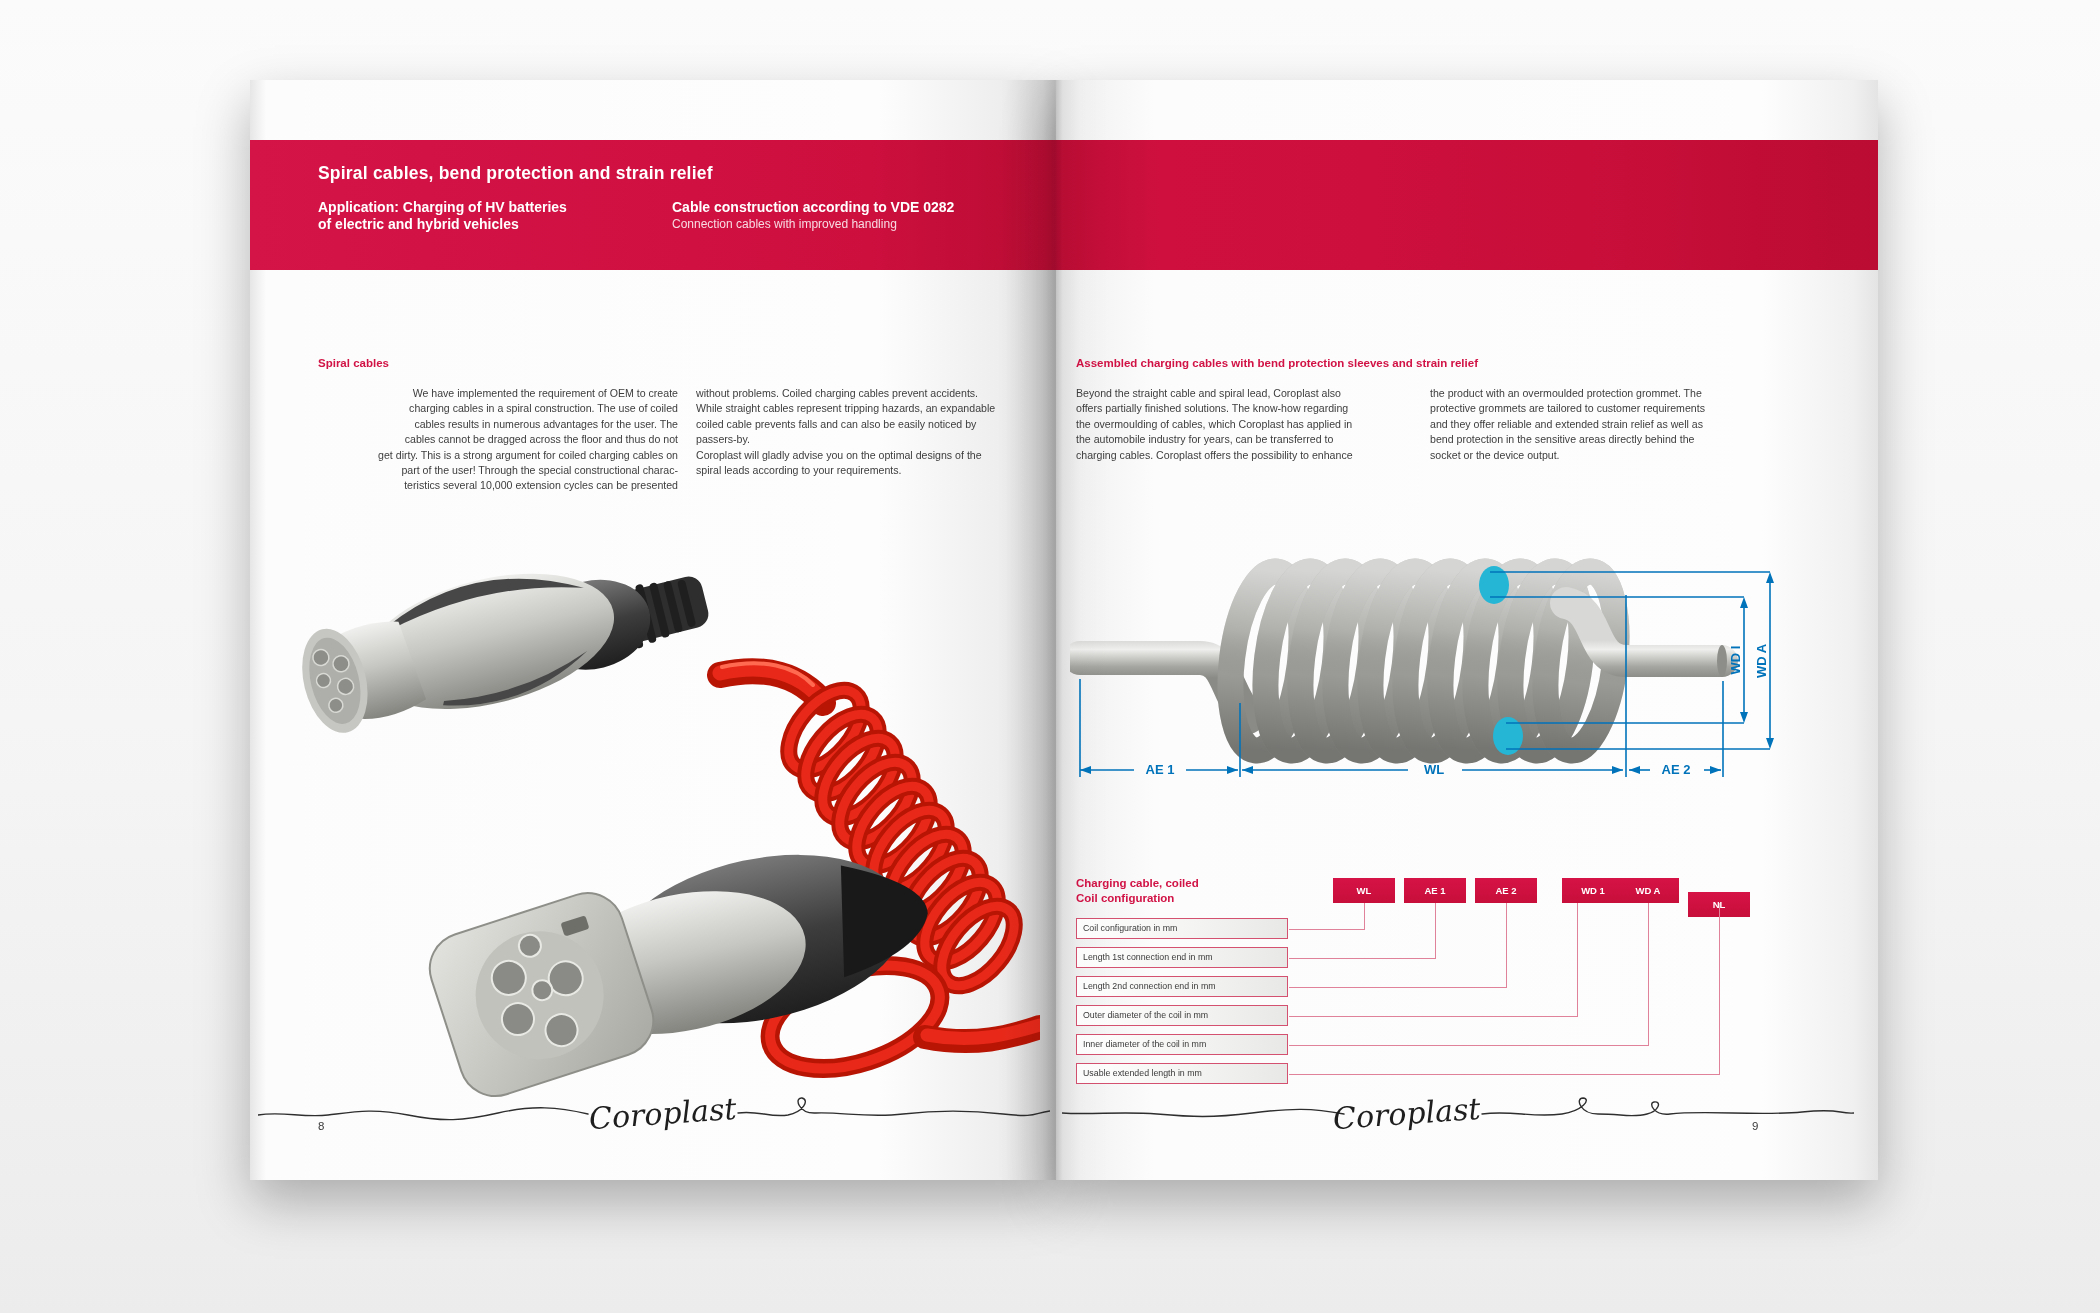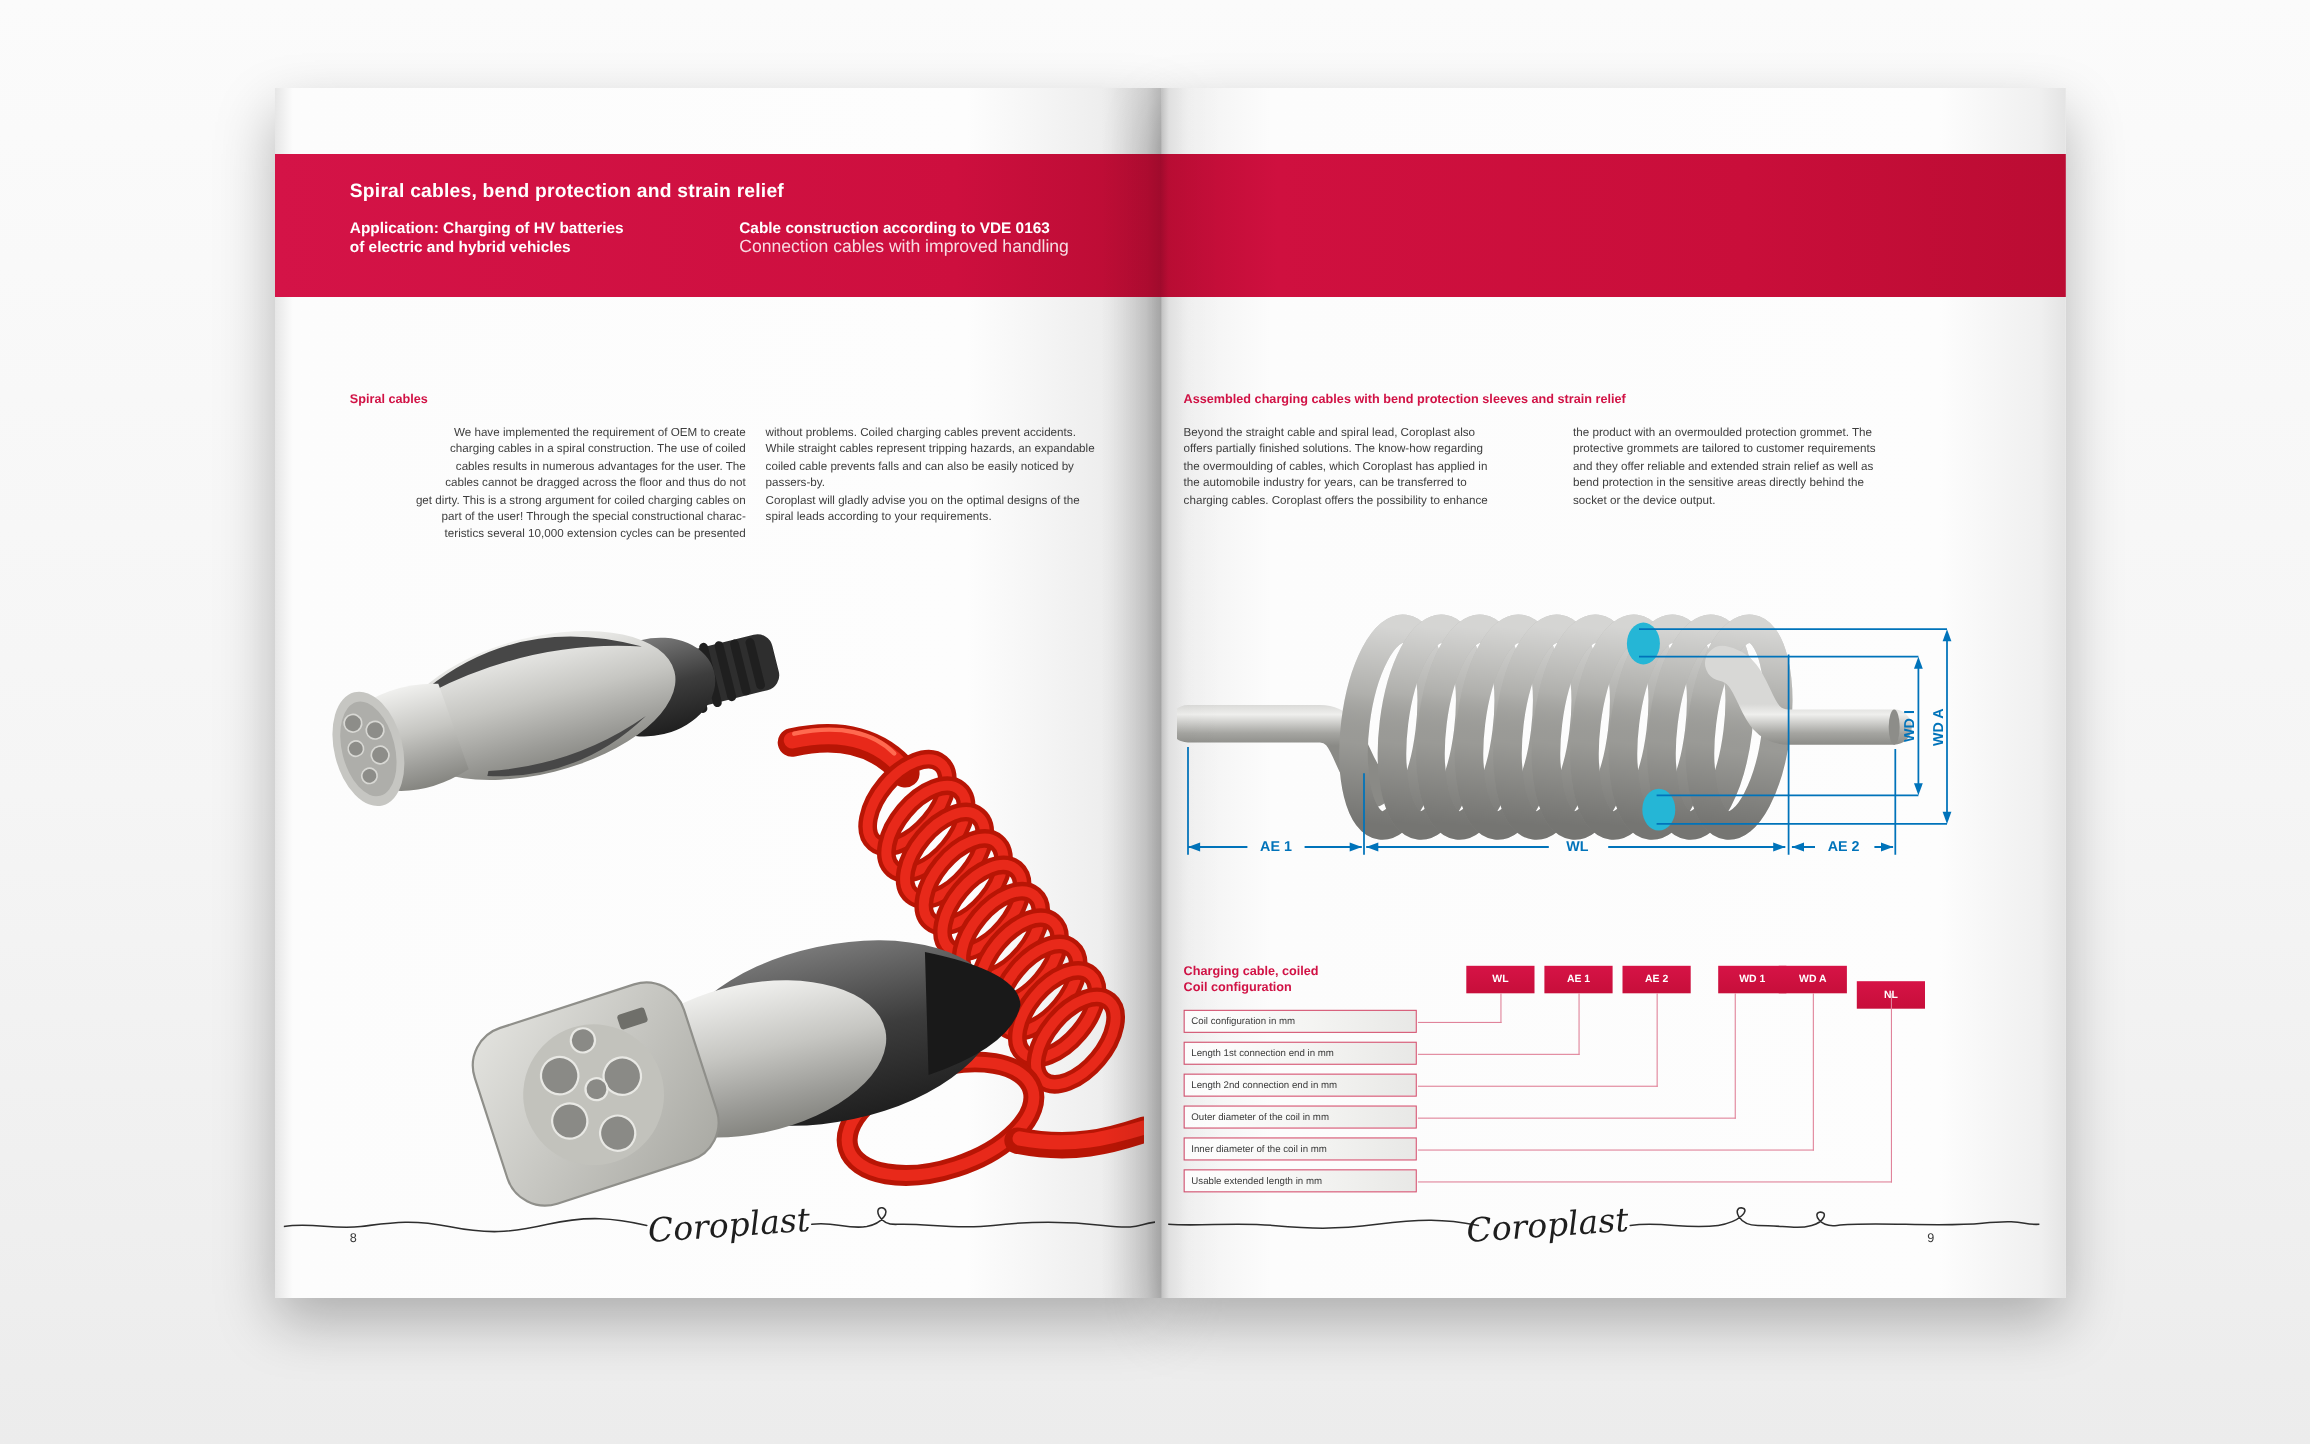--- a/index.html
+++ b/index.html
@@ -16,21 +16,21 @@
   }
   .page-right{
     background:linear-gradient(90deg,#dedede 0%,#f2f2f2 3%,#fcfcfc 12%,#fdfdfd 86%,#f0f0f0 97%,#e4e4e4 100%);
     box-shadow:0 22px 50px rgba(0,0,0,.28);
   }
   .banner{
     background:linear-gradient(90deg,#d41347 0%,#cd0f3e 38%,#b90c33 49%,#cf103f 56%,#c90e3a 82%,#bb0c33 100%);
   }
   .banner-title{color:#ffffff;font-size:17.5px;font-weight:bold;letter-spacing:.2px;white-space:nowrap;}
   .banner-sub-bold{color:#ffffff;font-size:14px;font-weight:bold;line-height:17px;white-space:pre-line;}
-  .banner-sub-light{color:rgba(255,255,255,.85);font-size:16px;line-height:17px;white-space:nowrap;}
+  .banner-sub-light{color:rgba(255,255,255,.85);font-size:12px;line-height:17px;white-space:nowrap;}
   .section-title{color:#d11245;font-size:11.5px;font-weight:bold;white-space:nowrap;}
   .bodytext{color:#3d3d3d;font-size:10.6px;line-height:15.4px;white-space:pre-line;}
   .cfg-heading{color:#d11245;font-size:11.5px;font-weight:bold;line-height:15px;white-space:pre-line;}
   .codebox{
     width:62px;height:25px;background:linear-gradient(180deg,#d61346,#c70e3a);
     color:#fff;font-size:9.5px;font-weight:bold;text-align:center;line-height:25px;
   }
   .rowbox{
     width:212px;height:21px;border:1px solid #d4516f;box-sizing:border-box;
     background:linear-gradient(90deg,#ffffff 0%,#f4f4f2 55%,#e8e8e6 100%);
@@ -46,21 +46,21 @@
 </head>
 <body>
 
 <div class="abs page page-left" style="left:250px;top:80px;width:806px;height:1100px;"></div>
 <div class="abs page page-right" style="left:1056px;top:80px;width:822px;height:1100px;"></div>
 
 <div class="abs banner" style="left:250px;top:140px;width:1628px;height:130px;"></div>
 <div class="abs banner-title" style="left:318px;top:163px;text-align:right;">Spiral cables, bend protection and strain relief</div>
 <div class="abs banner-sub-bold" style="left:318px;top:199px;">Application: Charging of HV batteries
 of electric and hybrid vehicles</div>
-<div class="abs banner-sub-bold" style="left:672px;top:199px;white-space:nowrap;">Cable construction according to VDE 0163</div>
+<div class="abs banner-sub-bold" style="left:672px;top:199px;white-space:nowrap;">Cable construction according to VDE 0282</div>
 <div class="abs banner-sub-light" style="left:672px;top:216px;">Connection cables with improved handling</div>
 
 <div class="abs section-title" style="left:318px;top:357px;">Spiral cables</div>
 <div class="abs bodytext" style="left:318px;top:386px;width:360px;text-align:right;">We have implemented the requirement of OEM to create
 charging cables in a spiral construction. The use of coiled
 cables results in numerous advantages for the user. The
 cables cannot be dragged across the floor and thus do not
 get dirty. This is a strong argument for coiled charging cables on
 part of the user! Through the special constructional charac-
 teristics several 10,000 extension cycles can be presented</div>

